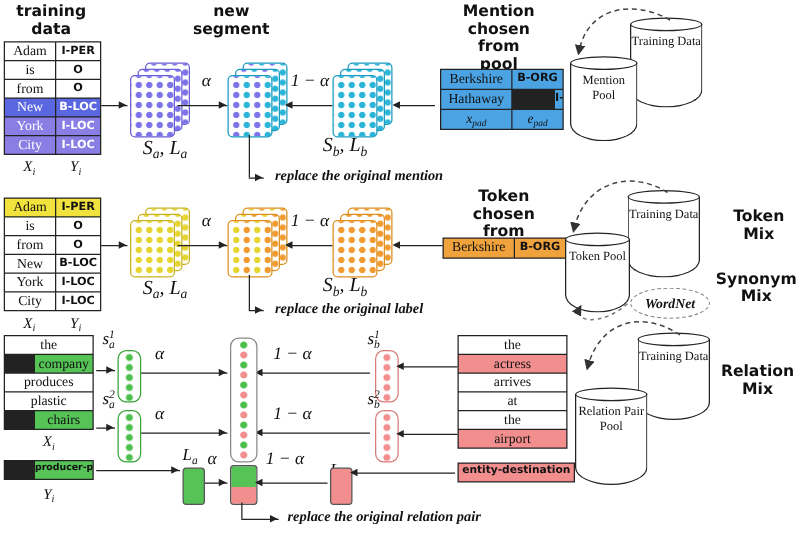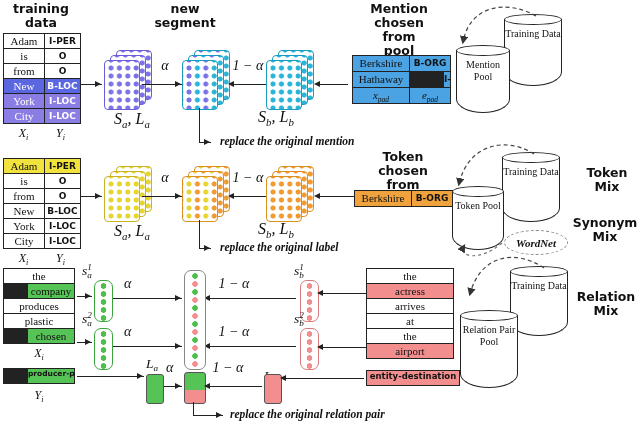--- a/index.html
+++ b/index.html
@@ -211,21 +211,21 @@
   </div>
   <div class="mix" style="left:576px;top:166px;width:62px;">Token Mix</div>
   <div class="mix" style="left:572px;top:216px;width:66px;">Synonym Mix</div>
   <div class="oval" style="left:504px;top:230px;width:62px;height:23px;">WordNet</div>
 
   <div class="gtab" style="left:3px;top:268px;grid-template-columns:70px;">
     <div class="tok">the</div>
     <div class="tok hlg">company</div>
     <div class="tok">produces</div>
     <div class="tok">plastic</div>
-    <div class="tok hlg">chosen</div>
+    <div class="tok hlg">chairs</div>
   </div>
   <div class="fl" style="left:3px;top:346px;width:72px;">X<sub>i</sub></div>
   <div class="gtab" style="left:3px;top:368px;grid-template-columns:70px;">
     <div class="hlg" style="font:bold 7.5px 'DejaVu Sans',sans-serif;">producer-production</div>
   </div>
   <div class="fl" style="left:3px;top:388px;width:72px;">Y<sub>i</sub></div>
 
   <div class="ml-sm stk-math" style="left:82px;top:262px;">s<sub>a</sub><sup>1</sup></div>
   <div class="dotcol dc-green" style="left:94px;top:280px;"></div>
   <div class="ar" style="left:77px;top:296px;width:15px;"></div>

